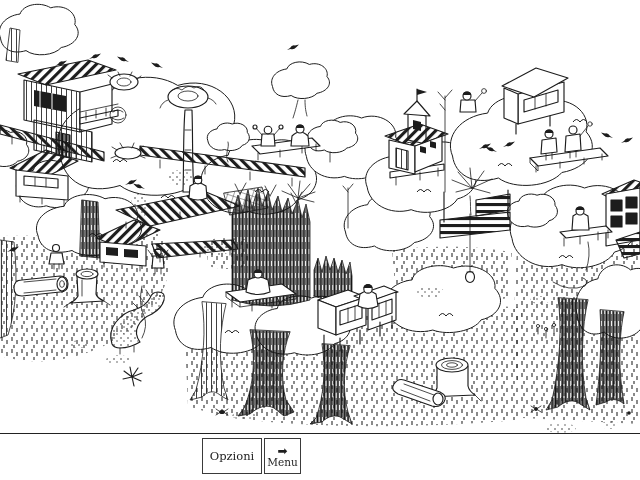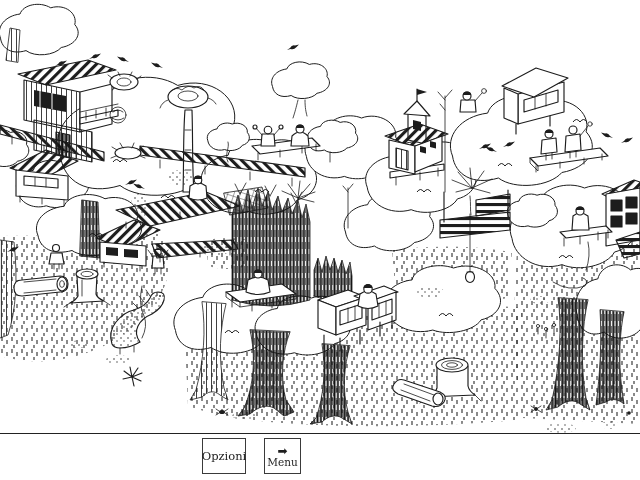--- a/index.html
+++ b/index.html
@@ -9,21 +9,21 @@
   svg{display:block;}
   
   .s{stroke:#1d1d1d;stroke-width:1.15;stroke-linecap:round;stroke-linejoin:round;}
   .t{stroke:#1d1d1d;stroke-width:0.8;stroke-linecap:round;stroke-linejoin:round;}
   .w{fill:#fff;}
   .n{fill:none;}
   .b{fill:#1d1d1d;stroke:none;}
   
   .btn{position:absolute;box-sizing:border-box;background:#fff;border:1.2px solid #3a3a3a;
        color:#1d1d1d;display:flex;align-items:center;justify-content:center;cursor:pointer;}
-  #btn-options{left:202px;top:438px;width:44px;height:36px;font-size:11.5px;}
+  #btn-options{left:202px;top:438px;width:60px;height:36px;font-size:11.5px;}
   #btn-menu{left:264px;top:438px;width:37px;height:36px;flex-direction:column;font-size:10.5px;line-height:1.05;padding-top:2px;}
   #btn-menu .arrow{font-family:"DejaVu Sans","Liberation Sans",sans-serif;font-size:12px;line-height:1;}
 </style>
 </head>
 <body>
 
 <div id="stage">
   <div id="scene">
     <svg width="640" height="433" viewBox="0 0 640 433">
       <defs>

